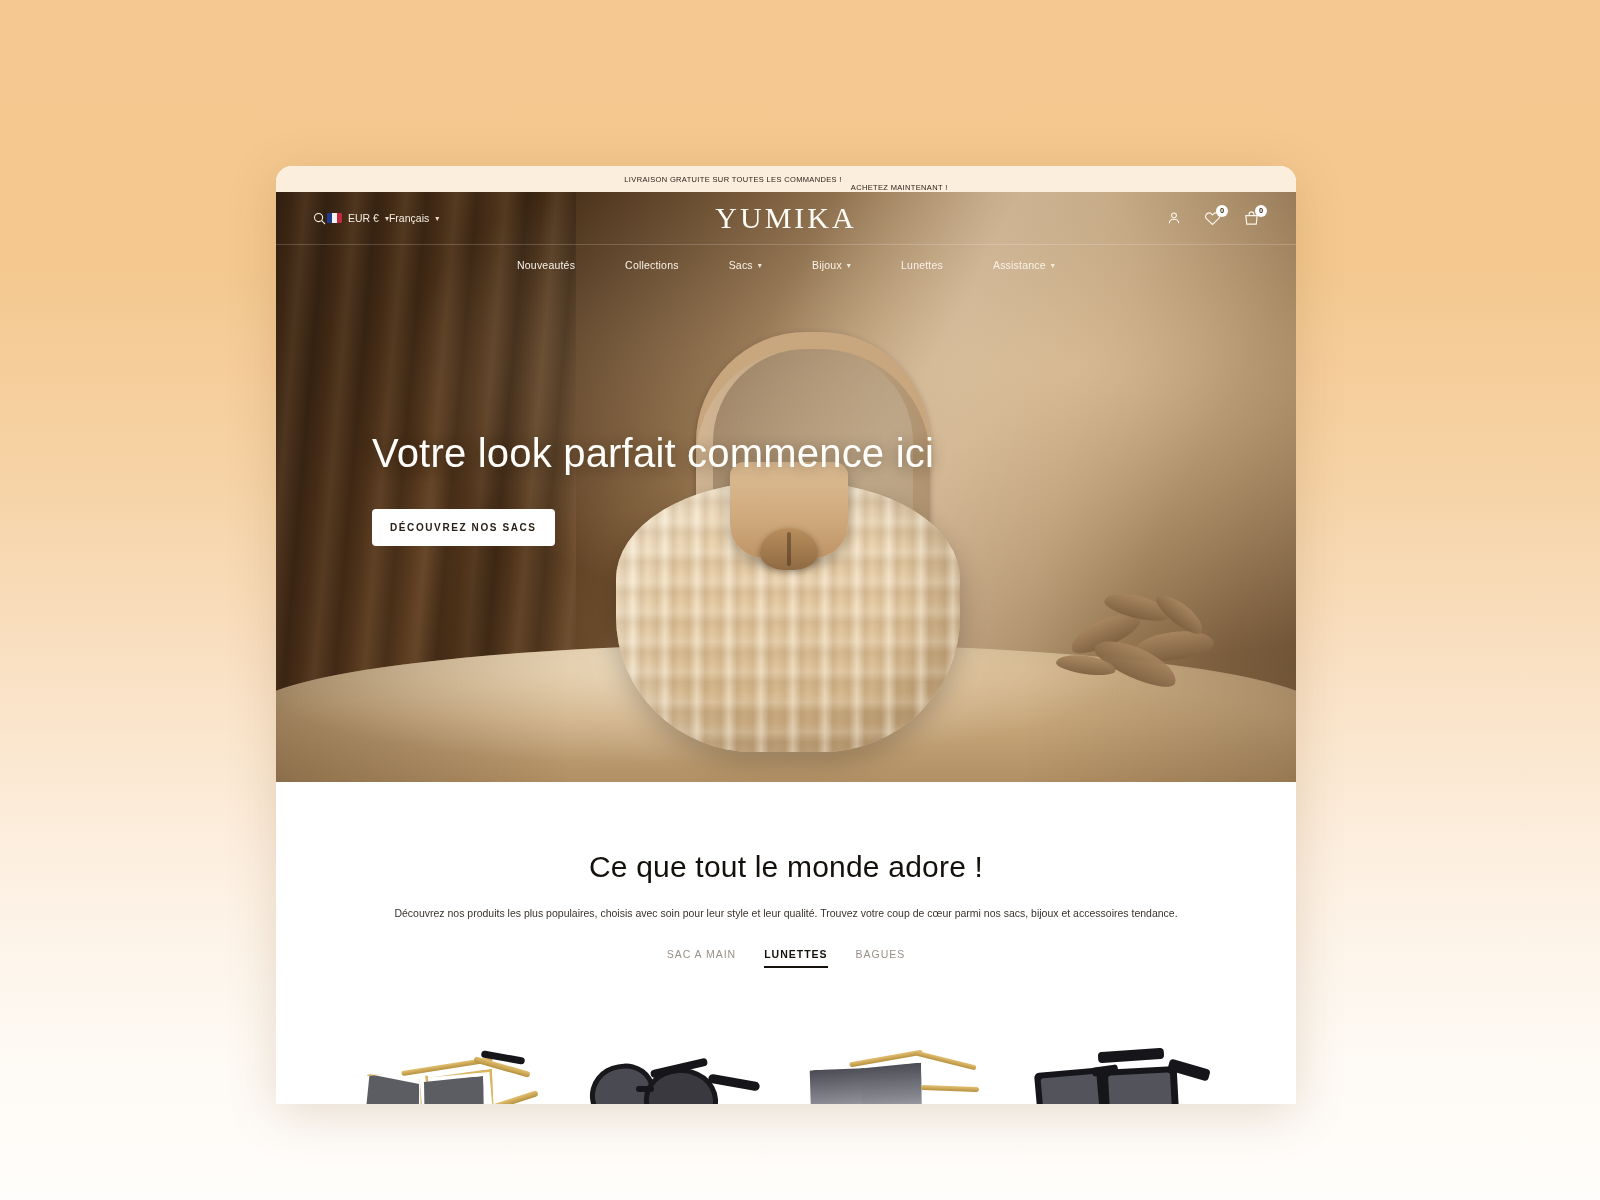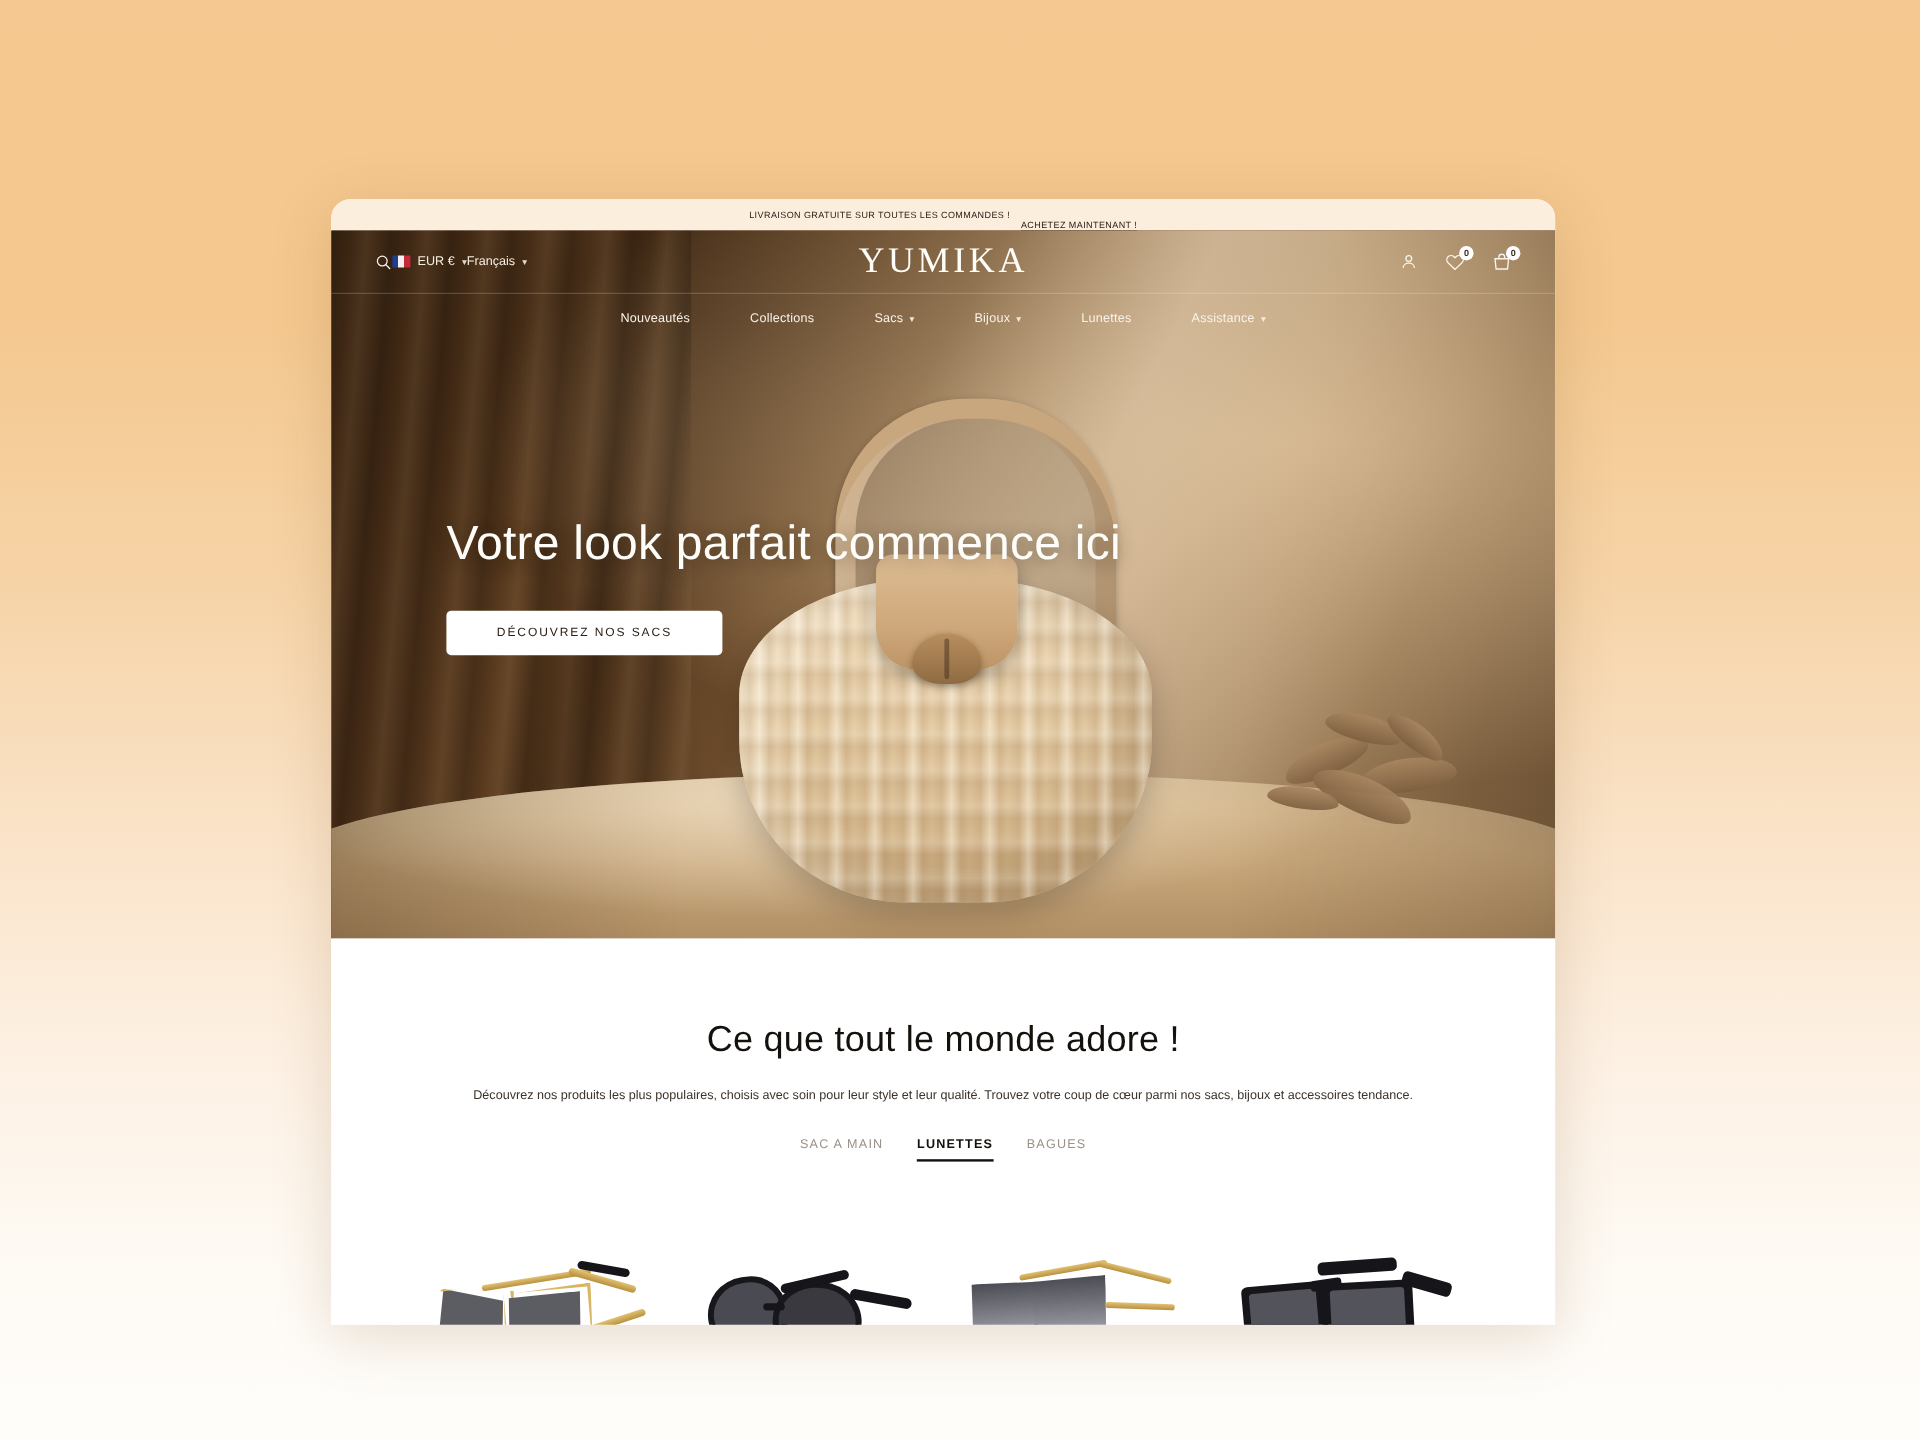--- a/index.html
+++ b/index.html
@@ -38,21 +38,20 @@
     background: #fbeedd;
     display: flex;
     align-items: center;
     justify-content: center;
     gap: 9px;
     font-size: 7.5px;
     letter-spacing: .35px;
     color: #2b2119;
   }
   .announce .link {
-    text-decoration: underline;
     text-underline-offset: 2px;
     cursor: pointer;
     margin-top: 16px;
   }
 
   
   .hero {
     position: relative;
     height: 590px;
     overflow: hidden;
@@ -232,22 +231,22 @@
     text-shadow: 0 2px 14px rgba(40,24,10,.45);
   }
   .hero-sub {
     margin: 18px 0 0 0; font-size: 11.5px; color:#f6ece0;
     letter-spacing:.1px;
     text-shadow: 0 1px 8px rgba(40,24,10,.5);
   }
   .hero-cta {
     margin-top: 34px; display:inline-block;
     background:#ffffff; color:#2a2018;
-    font-size: 10px; font-weight: 400; letter-spacing: 1.6px;
-    padding: 13px 42px; border-radius: 4px; border: none;
+    font-size: 10px; font-weight: 700; letter-spacing: 1.6px;
+    padding: 13px 18px; border-radius: 4px; border: none;
     cursor:pointer;
     font-family: "Liberation Sans", sans-serif;
   }
 
   
   .popular {
     position: absolute; left:0; right:0; top: 616px; bottom: 0;
     background:#ffffff;
     padding-top: 68px;
     text-align:center;

